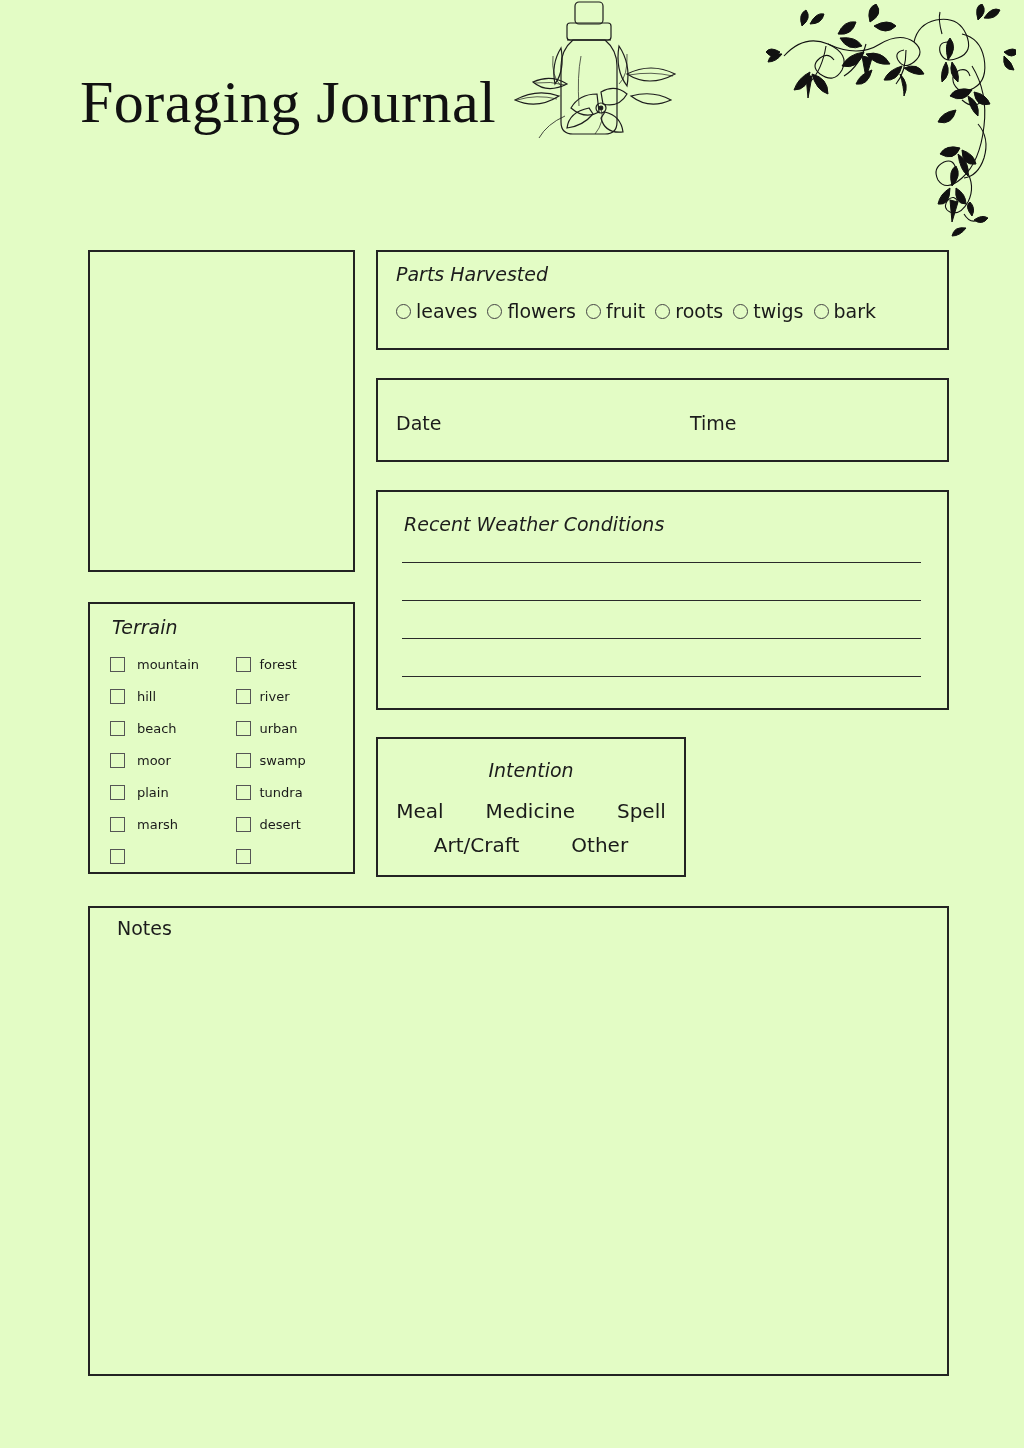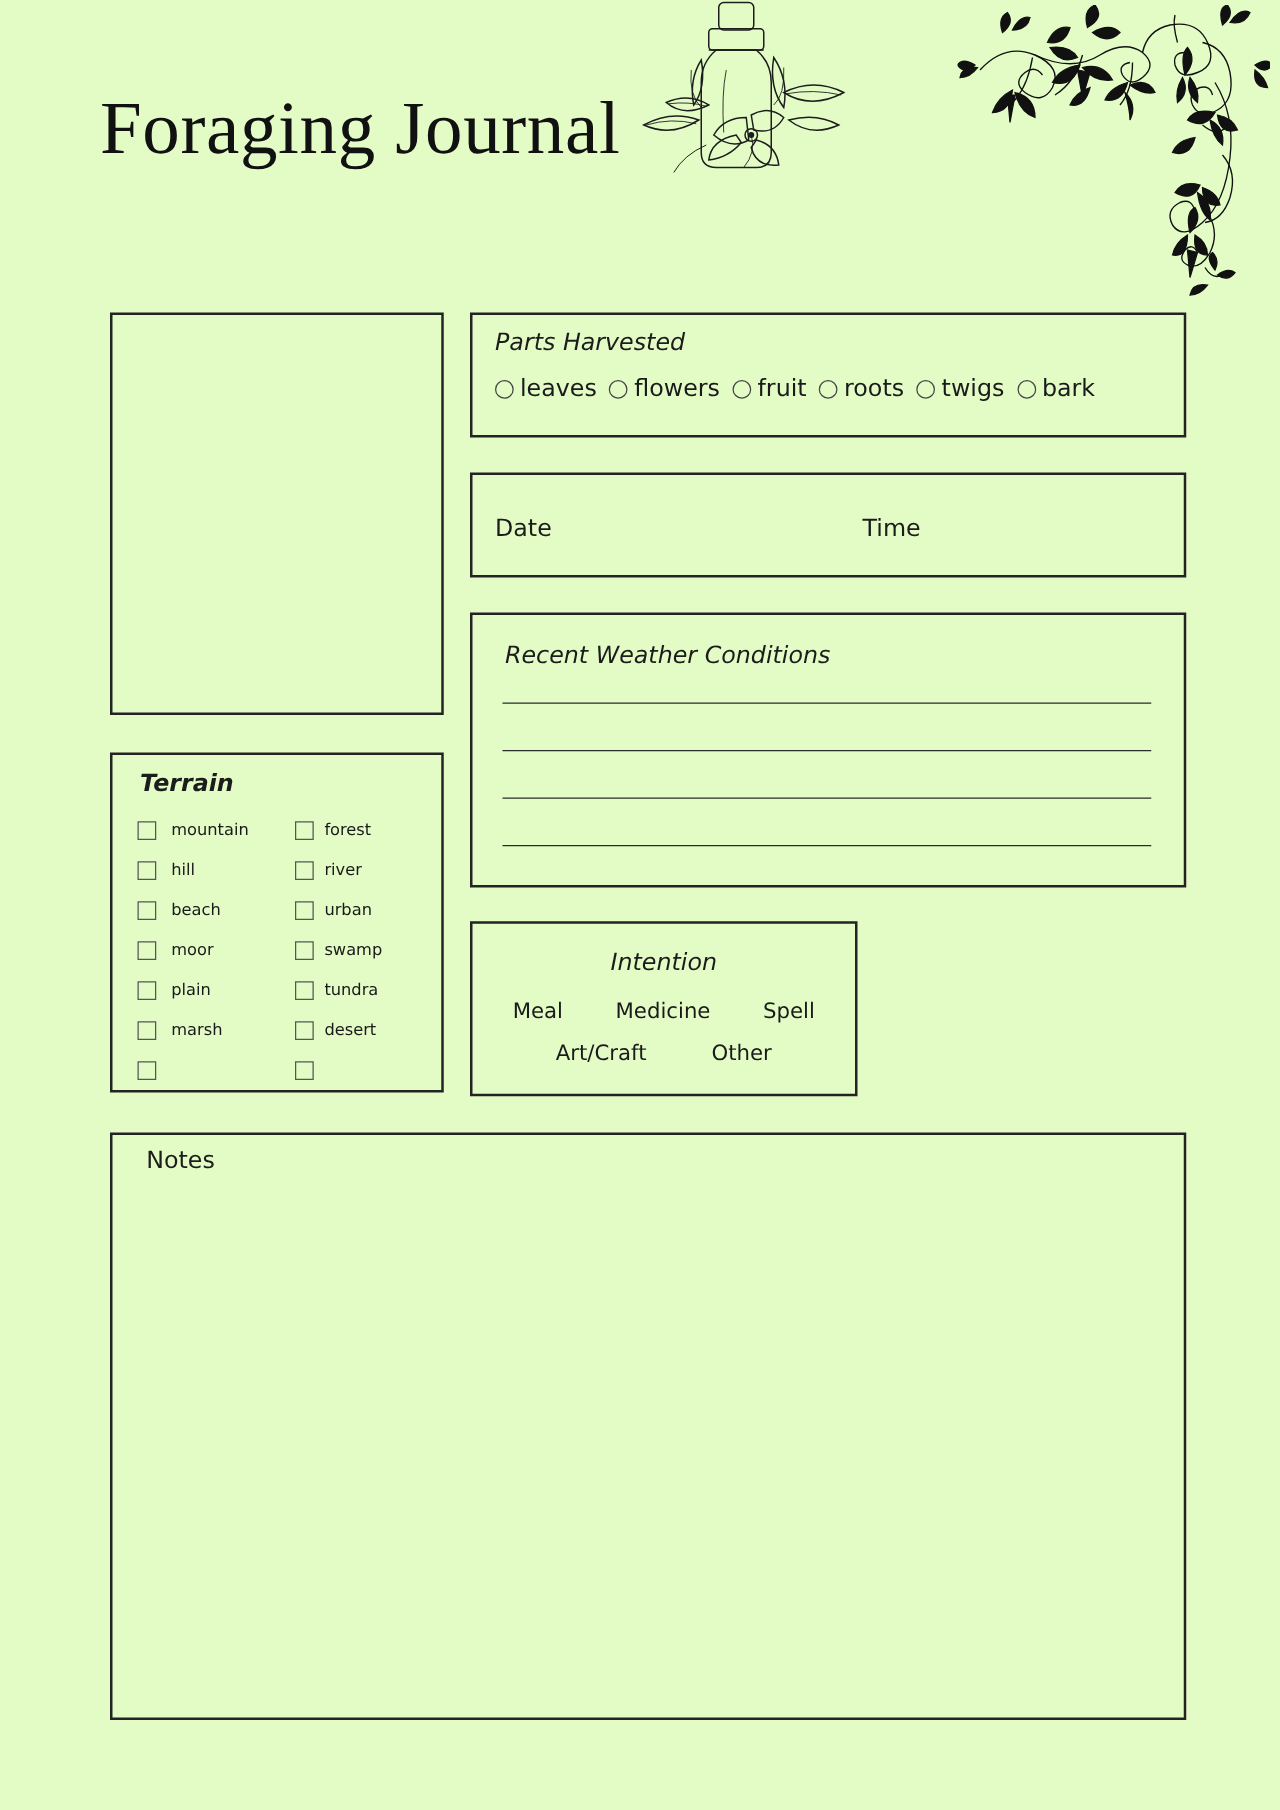--- a/index.html
+++ b/index.html
@@ -120,21 +120,21 @@
     top: 70px;
   }
   .write-line {
     height: 1px;
     background: #2a2a2a;
     margin-bottom: 37px;
   }
 
   
   #terrain-box { left: 88px; top: 602px; width: 267px; height: 272px; }
-  #terrain-box .sec-title { position: absolute; left: 22px; top: 12px; font-weight: bold; }
+  #terrain-box .sec-title { position: absolute; left: 22px; top: 12px; }
   .terrain-cols {
     position: absolute;
     left: 0;
     top: 44px;
     width: 100%;
     display: flex;
   }
   .terrain-col { flex: 1; }
   .terrain-col.col-a { padding-left: 20px; }
   .terrain-col.col-b { padding-left: 8px; }
@@ -160,21 +160,21 @@
     position: absolute;
     left: 0; right: 0;
     top: 20px;
     text-align: center;
   }
   .intent-row {
     position: absolute;
     left: 0; right: 0;
     display: flex;
     justify-content: center;
-    font-size: 17px;
+    font-size: 20px;
   }
   .intent-row.r1 { top: 60px; gap: 42px; }
   .intent-row.r2 { top: 94px; gap: 52px; }
 
   
   #abundance-box { left: 708px; top: 737px; width: 241px; height: 140px; }
   #abundance-box .sec-title {
     position: absolute;
     left: 0; right: 0;
     top: 21px;

